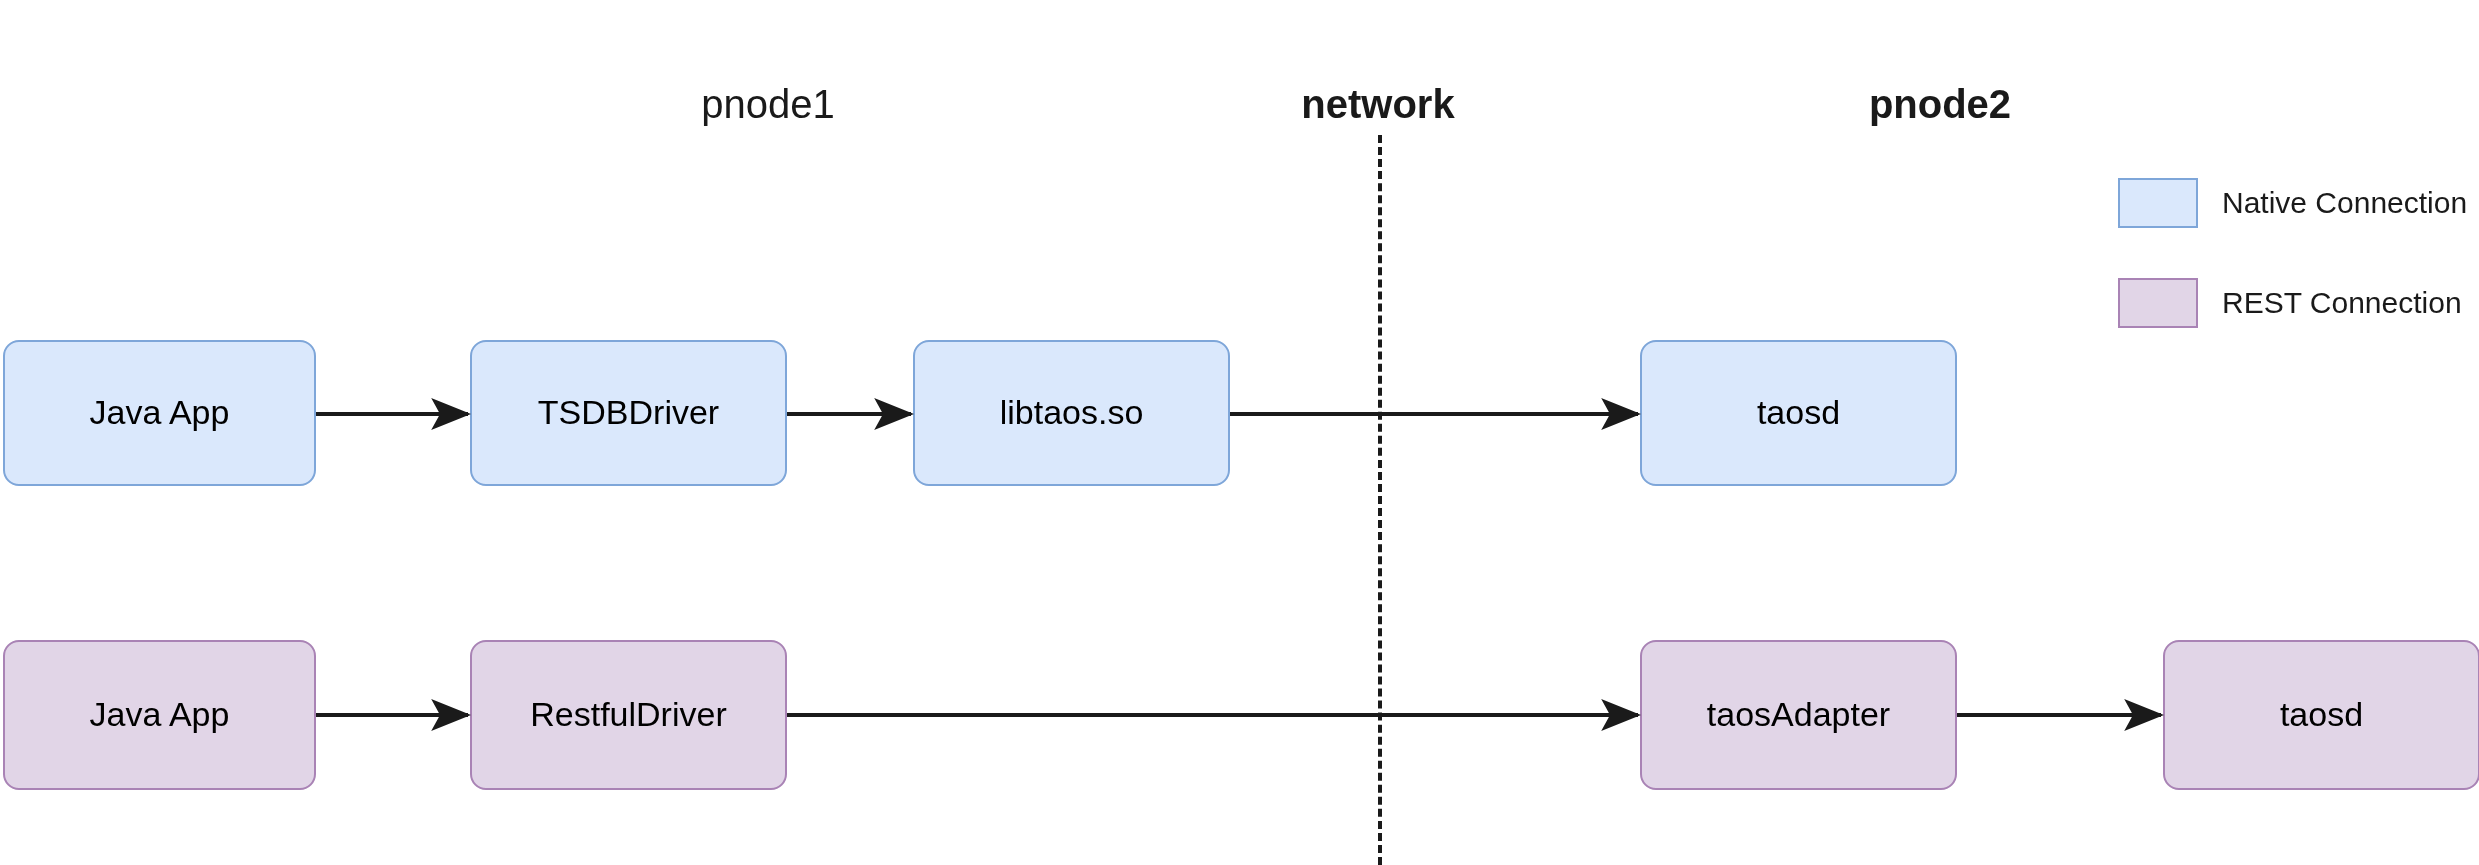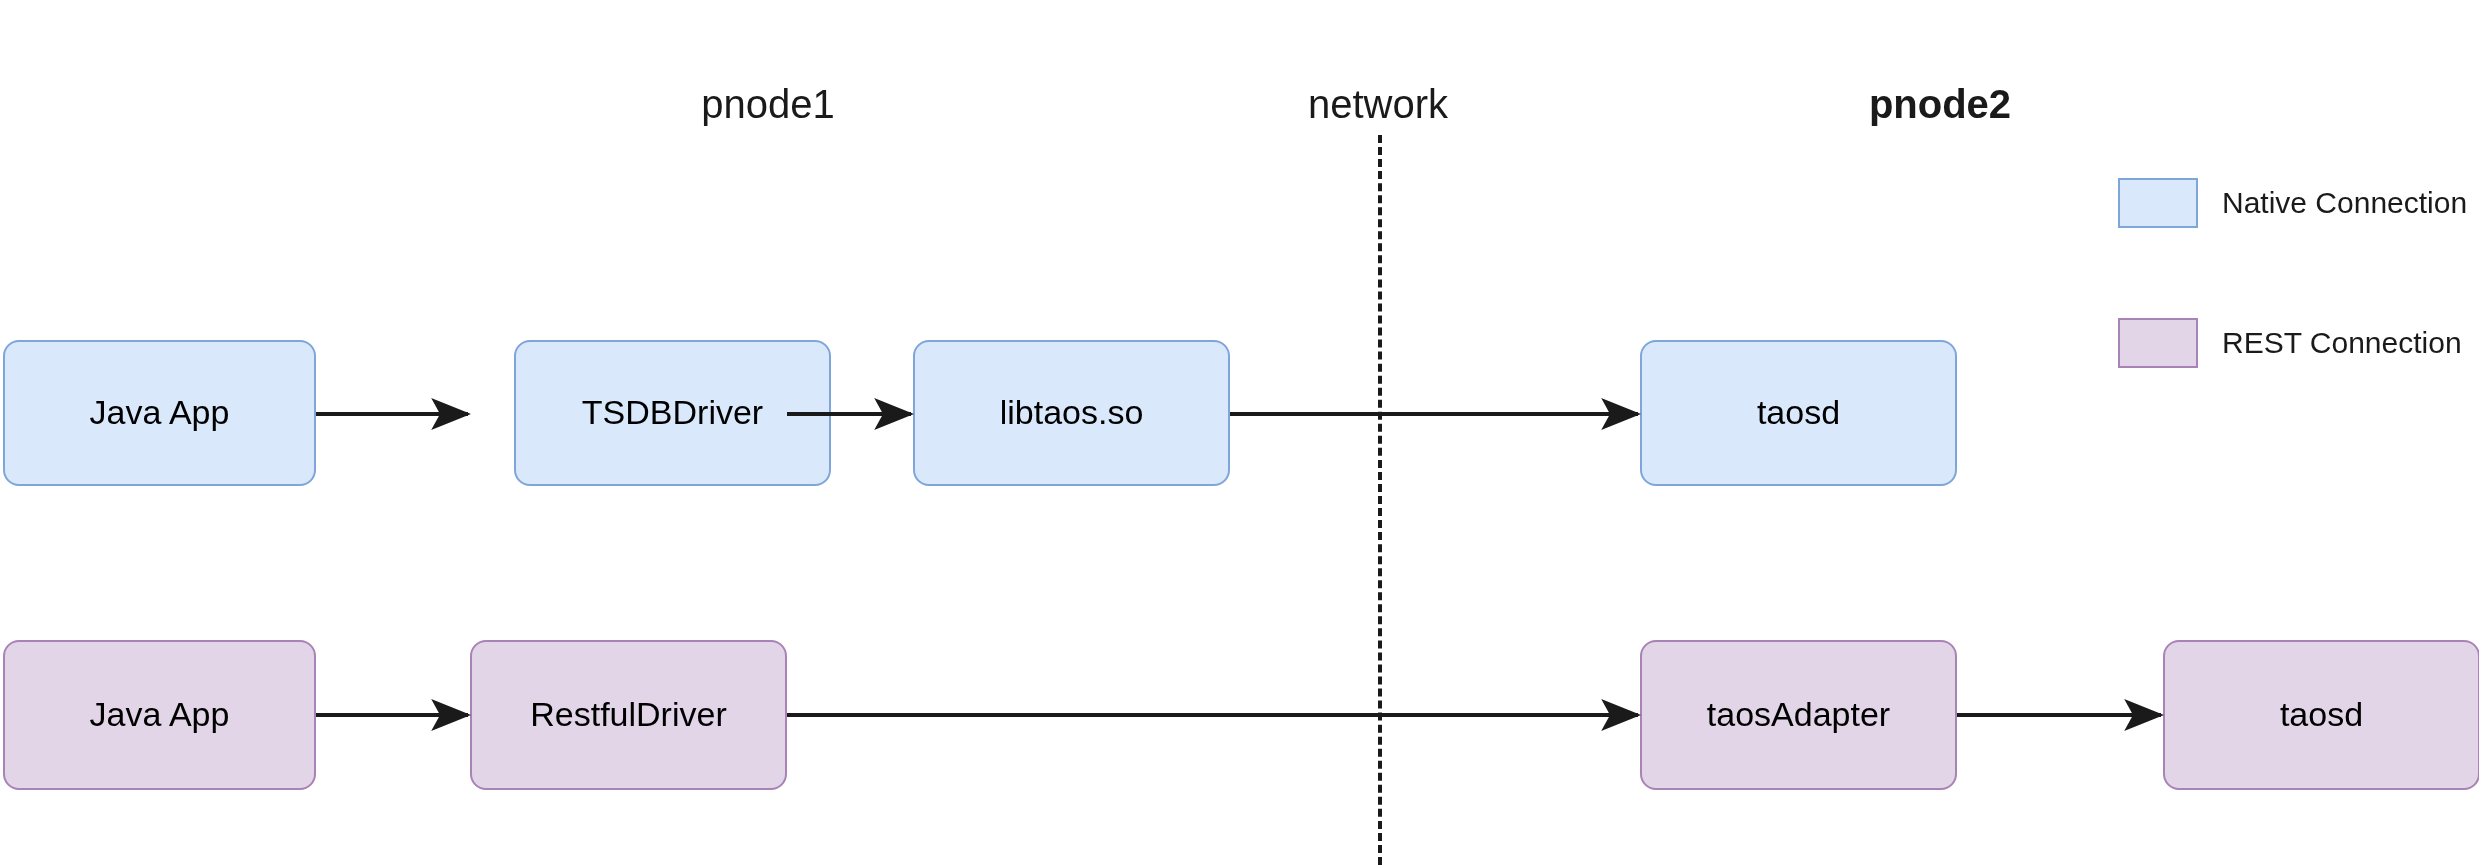--- a/index.html
+++ b/index.html
@@ -24,29 +24,29 @@
                white-space:nowrap;color:#1a1a1a;}
   svg.arrows{position:absolute;left:0;top:0;width:2479px;height:865px;
              pointer-events:none;overflow:visible;}
 </style>
 </head>
 <body>
 
 <div id="canvas">
 
   <div class="zone-label" style="left:768px;top:84px;">pnode1</div>
-  <div class="zone-label" style="left:1378px;top:84px;">network</div>
+  <div class="zone-label" style="left:1378px;top:84px;font-weight:bold;">network</div>
   <div class="zone-label" style="left:1940px;top:84px;font-weight:bold;">pnode2</div>
 
   <div class="divider" style="left:1378px;top:135px;height:730px;"></div>
 
   <div class="node native" style="left:3px;top:340px;width:313px;height:146px;">
     <span class="node-label">Java App</span>
   </div>
-  <div class="node native" style="left:470px;top:340px;width:317px;height:146px;margin-left:44px;">
+  <div class="node native" style="left:470px;top:340px;width:317px;height:146px;">
     <span class="node-label">TSDBDriver</span>
   </div>
   <div class="node native" style="left:913px;top:340px;width:317px;height:146px;text-align:right;">
     <span class="node-label">libtaos.so</span>
   </div>
   <div class="node native" style="left:1640px;top:340px;width:317px;height:146px;">
     <span class="node-label">taosd</span>
   </div>
 
   <div class="node rest" style="left:3px;top:640px;width:313px;height:150px;">
@@ -76,19 +76,19 @@
       <line x1="787" y1="715" x2="1638" y2="715"></line>
       <line x1="1957" y1="715" x2="2161" y2="715"></line>
     </g>
   </svg>
 
   <div class="legend">
     <div class="legend-row" style="left:2118px;top:178px;">
       <span class="swatch native"></span>
       <span class="legend-text">Native Connection</span>
     </div>
-    <div class="legend-row" style="left:2118px;top:278px;margin-top:40px;">
+    <div class="legend-row" style="left:2118px;top:278px;">
       <span class="swatch rest"></span>
       <span class="legend-text">REST Connection</span>
     </div>
   </div>
 
 </div>
 
 </body></html>

